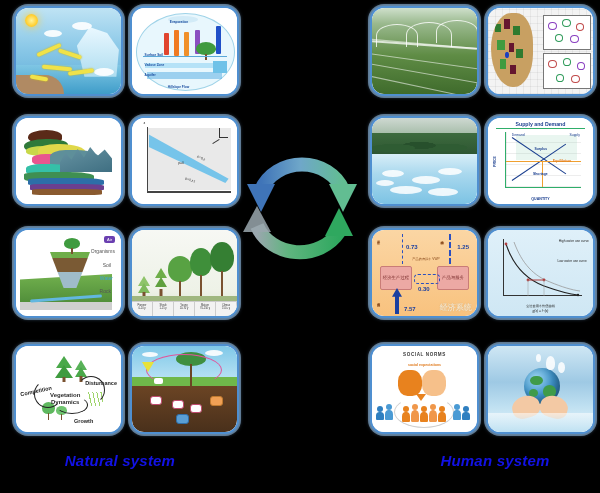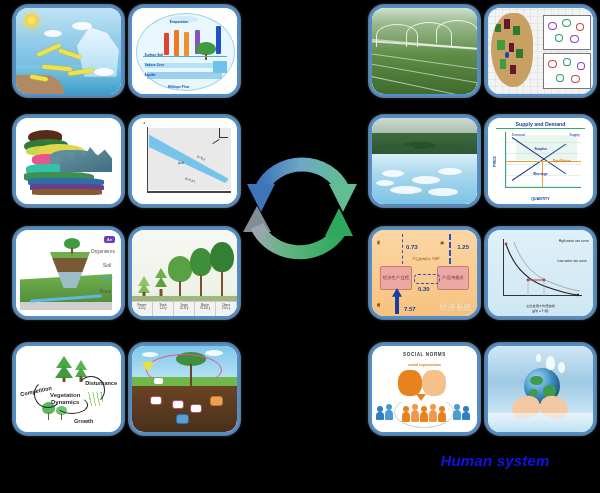--- a/index.html
+++ b/index.html
@@ -538,15 +538,16 @@
       </div>
       <div class="gl-splash" style="left:58px;top:10px;width:9px;height:14px;border-radius:50% 50% 40% 40%;"></div>
       <div class="gl-splash" style="left:70px;top:16px;width:7px;height:11px;"></div>
       <div class="gl-splash" style="left:48px;top:8px;width:5px;height:8px;"></div>
       <div class="gl-hand" style="left:24px;top:50px;width:28px;height:22px;transform:rotate(-16deg);"></div>
       <div class="gl-hand" style="left:52px;top:50px;width:28px;height:22px;transform:rotate(16deg);"></div>
       <div style="position:absolute;left:0;right:0;bottom:0;height:22%;background:linear-gradient(180deg,rgba(255,255,255,.55),rgba(180,220,240,.8));"></div>
     </div>
   </div>
 
+  <div class="caption" id="cap-nat">Natural system</div>
   <div class="caption" id="cap-hum">Human system</div>
 
 </div>
 
 </body></html>

